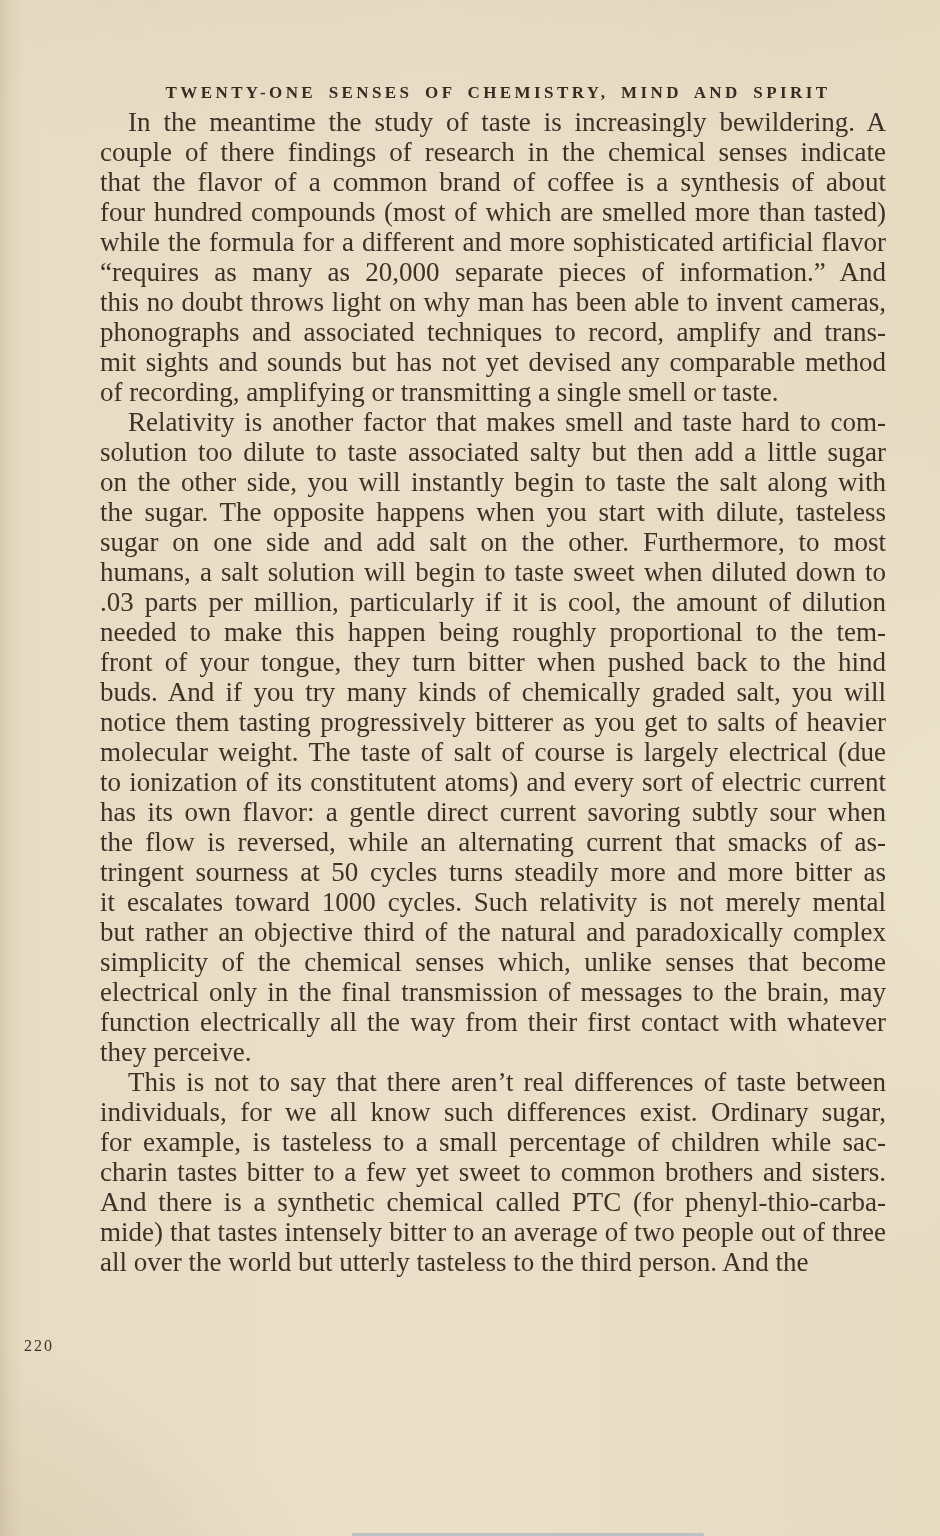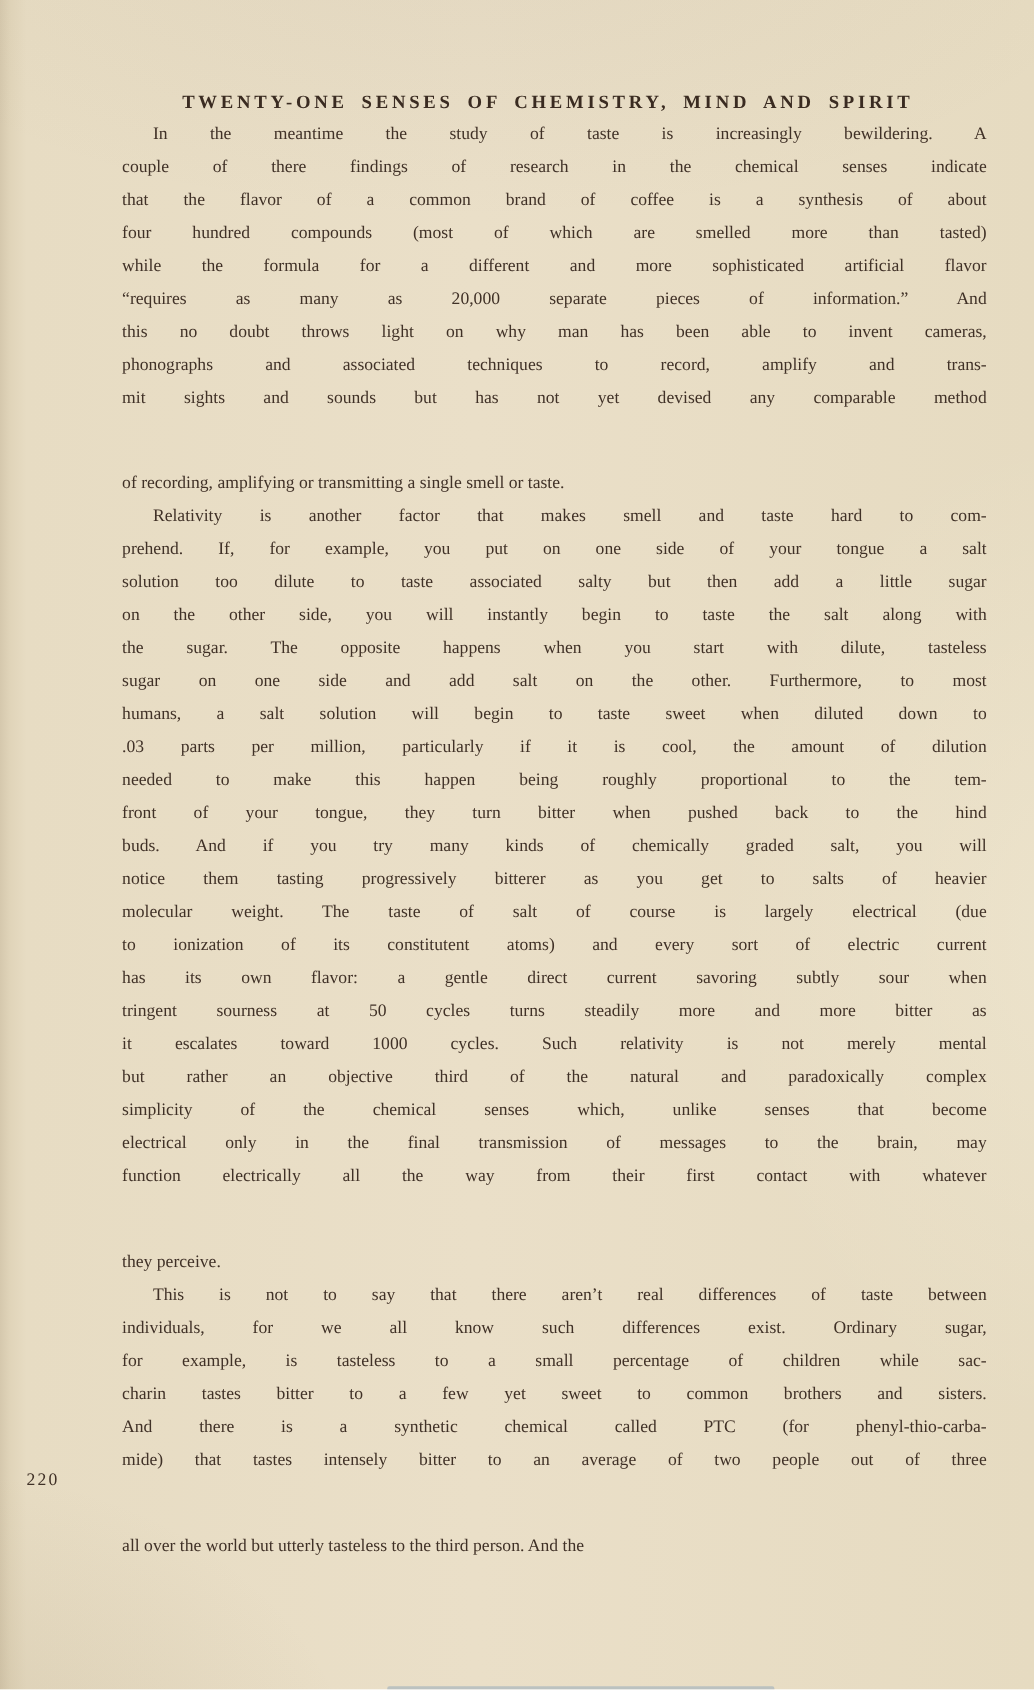--- a/index.html
+++ b/index.html
@@ -36,41 +36,40 @@
     font-weight: bold;
     letter-spacing: 3.4px;
     word-spacing: 5px;
     color: #3a2b21;
     white-space: nowrap;
     margin-top: 28px;
   }
   .text-block {
     position: absolute;
     top: 107px;
-    left: 111px;
+    left: 100px;
     width: 786px;
-    font-size: 16px;
+    font-size: 27px;
     line-height: 30px;
     color: #403127;
   }
   .paragraph {
     margin: 0;
   }
   .line {
     text-align: justify;
     text-align-last: justify;
     max-height: 30px;
     overflow: hidden;
   }
   .line.first {
     text-indent: 28px;
   }
   .line.last {
     text-align-last: left;
-    margin-top: 48px;
   }
   .page-number {
     position: absolute;
     top: 1337px;
     left: 24px;
     font-size: 16px;
     letter-spacing: 2px;
     color: #403127;
   }
   .scan-edge-artifact {
@@ -99,34 +98,34 @@
           <div class="line">four hundred compounds (most of which are smelled more than tasted)</div>
           <div class="line">while the formula for a different and more sophisticated artificial flavor</div>
           <div class="line">“requires as many as 20,000 separate pieces of information.” And</div>
           <div class="line">this no doubt throws light on why man has been able to invent cameras,</div>
           <div class="line">phonographs and associated techniques to record, amplify and trans-</div>
           <div class="line">mit sights and sounds but has not yet devised any comparable method</div>
           <div class="line last">of recording, amplifying or transmitting a single smell or taste.</div>
         </div>
         <div class="paragraph">
           <div class="line first">Relativity is another factor that makes smell and taste hard to com-</div>
-          <div class="line">prehend. If, for example, you put on one side of your tongue a salt</div>
           <div class="line">solution too dilute to taste associated salty but then add a little sugar</div>
           <div class="line">on the other side, you will instantly begin to taste the salt along with</div>
           <div class="line">the sugar. The opposite happens when you start with dilute, tasteless</div>
           <div class="line">sugar on one side and add salt on the other. Furthermore, to most</div>
           <div class="line">humans, a salt solution will begin to taste sweet when diluted down to</div>
           <div class="line">.03 parts per million, particularly if it is cool, the amount of dilution</div>
           <div class="line">needed to make this happen being roughly proportional to the tem-</div>
           <div class="line">front of your tongue, they turn bitter when pushed back to the hind</div>
           <div class="line">buds. And if you try many kinds of chemically graded salt, you will</div>
           <div class="line">notice them tasting progressively bitterer as you get to salts of heavier</div>
           <div class="line">molecular weight. The taste of salt of course is largely electrical (due</div>
           <div class="line">to ionization of its constitutent atoms) and every sort of electric current</div>
           <div class="line">has its own flavor: a gentle direct current savoring subtly sour when</div>
+          <div class="line">the flow is reversed, while an alternating current that smacks of as-</div>
           <div class="line">tringent sourness at 50 cycles turns steadily more and more bitter as</div>
           <div class="line">it escalates toward 1000 cycles. Such relativity is not merely mental</div>
           <div class="line">but rather an objective third of the natural and paradoxically complex</div>
           <div class="line">simplicity of the chemical senses which, unlike senses that become</div>
           <div class="line">electrical only in the final transmission of messages to the brain, may</div>
           <div class="line">function electrically all the way from their first contact with whatever</div>
           <div class="line last">they perceive.</div>
         </div>
         <div class="paragraph">
           <div class="line first">This is not to say that there aren’t real differences of taste between</div>

